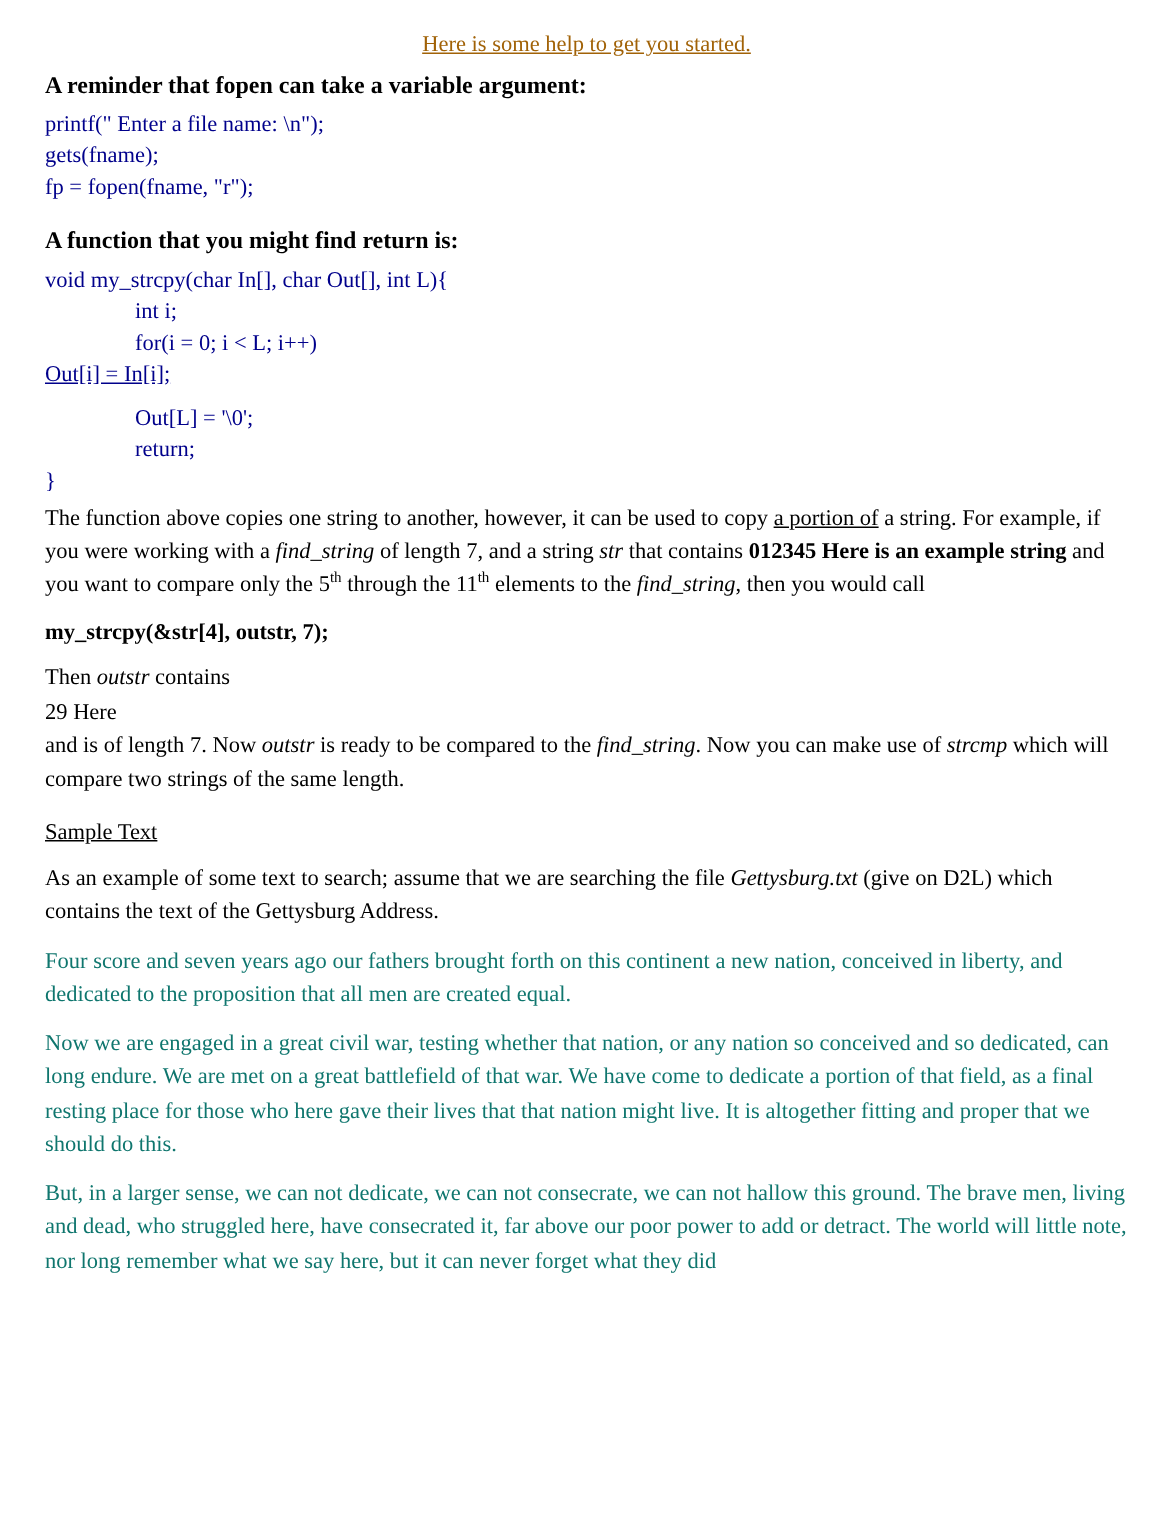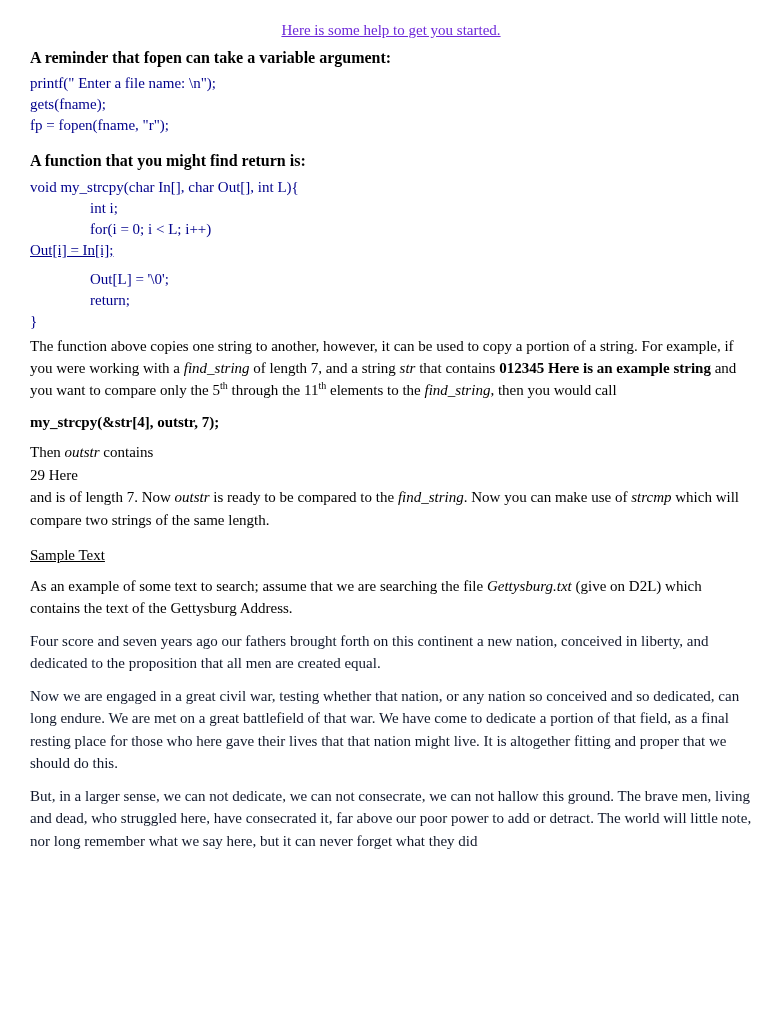--- a/index.html
+++ b/index.html
@@ -10,21 +10,21 @@
     body {
       font-family: Times New Roman, serif;
       font-size: 15px;
       color: #000;
       background: #fff;
       padding: 20px 30px;
       width: 782px;
       line-height: 1.4;
     }
     .help-link {
-      color: #6d28d9;
+      color: #a16207;
       text-decoration: underline;
       text-align: center;
       display: block;
       margin-bottom: 6px;
     }
     .section-heading {
       font-weight: bold;
       font-size: 16px;
       margin-bottom: 4px;
     }
@@ -52,25 +52,25 @@
     .then-block {
       margin-bottom: 6px;
       line-height: 1.5;
     }
     .center-heading {
       text-decoration: underline;
       font-size: 15px;
       margin: 14px 0 10px 0;
     }
     .italic { font-style: italic; }
-    .underline { }
+    .underline { text-decoration: underline; }
     .bold { font-weight: bold; }
     sup { font-size: 10px; vertical-align: super; }
     .gettysburg-text {
-      color: #0f172a;
+      color: #0f766e;
       margin-bottom: 10px;
       line-height: 1.5;
     }
   </style>
 </head>
 <body>
 
 <a class="help-link">Here is some help to get you started.</a>
 
 <div class="section-heading">

